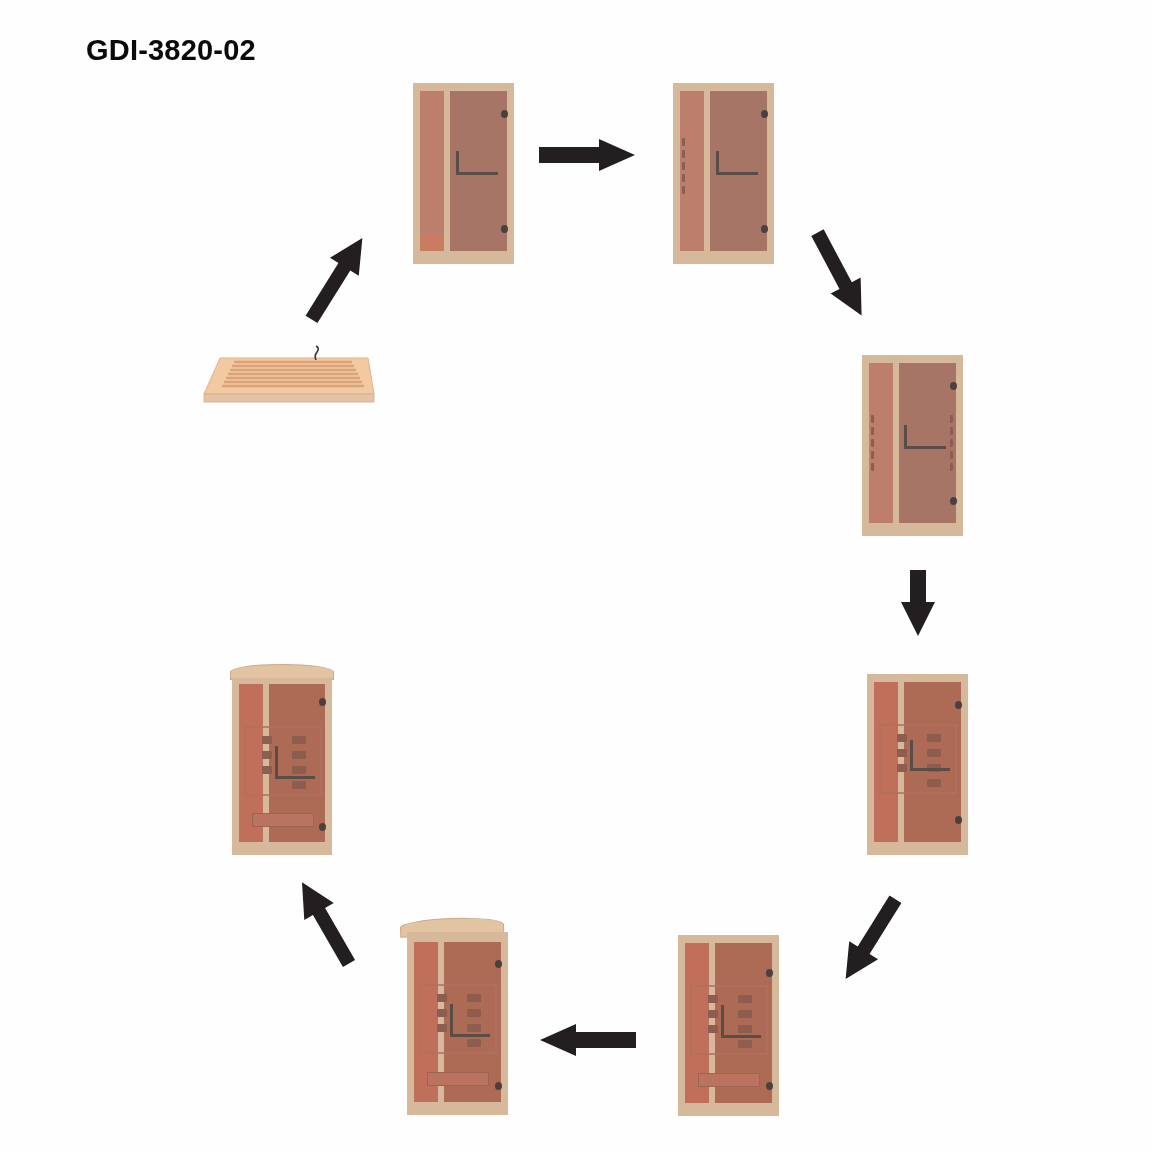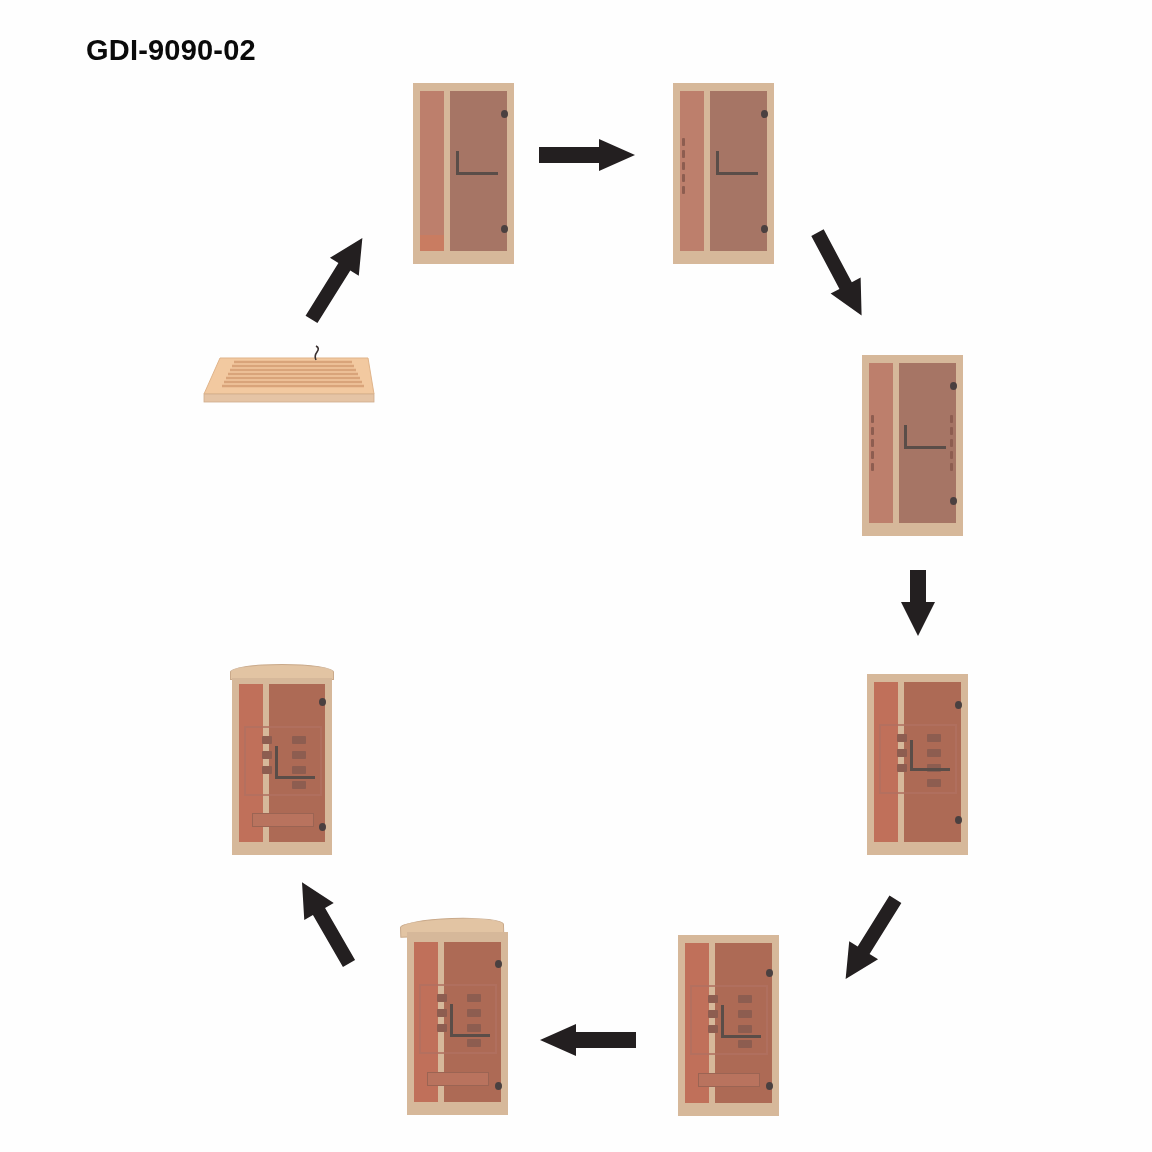--- a/index.html
+++ b/index.html
@@ -21,21 +21,21 @@
     .cabin .bench { position: absolute; background: #b9735e; border: 1px solid #9b6453; box-sizing: border-box; }
     .cabin .grid { position: absolute; border: 2px solid #b07060; box-sizing: border-box; opacity: .8; }
     .roof { position: absolute; background: #e2c4a3; border: 1px solid #c9a98a; box-sizing: border-box;
             border-radius: 50% 50% 0 0 / 8px 8px 0 0; }
     .arrow { position: absolute; width: 0; height: 0; }
     svg { display: block; }
   </style>
 </head>
 <body>
 
-<div class="title">GDI-9090-02</div>
+<div class="title">GDI-3820-02</div>
 
 <div class="stage" style="left:200px; top:340px; width:180px; height:70px;">
   <svg width="180" height="70" viewBox="0 0 180 70">
     <polygon points="20,18 168,18 174,54 4,54" fill="#f2c9a0" stroke="#e0b48a" stroke-width="1"></polygon>
     <g stroke="#d9a47a" stroke-width="2.4">
       <line x1="34" y1="22" x2="152" y2="22"></line>
       <line x1="32" y1="26" x2="154" y2="26"></line>
       <line x1="30" y1="30" x2="156" y2="30"></line>
       <line x1="28" y1="34" x2="158" y2="34"></line>
       <line x1="26" y1="38" x2="160" y2="38"></line>

